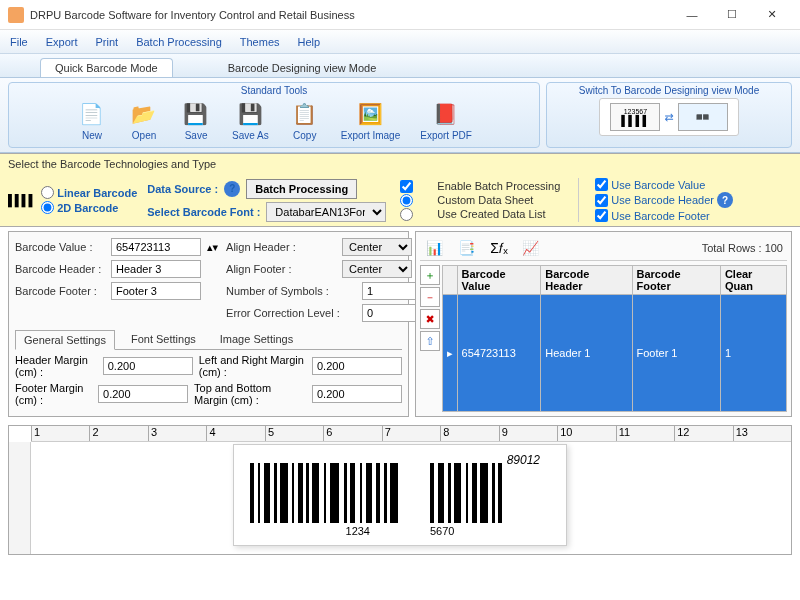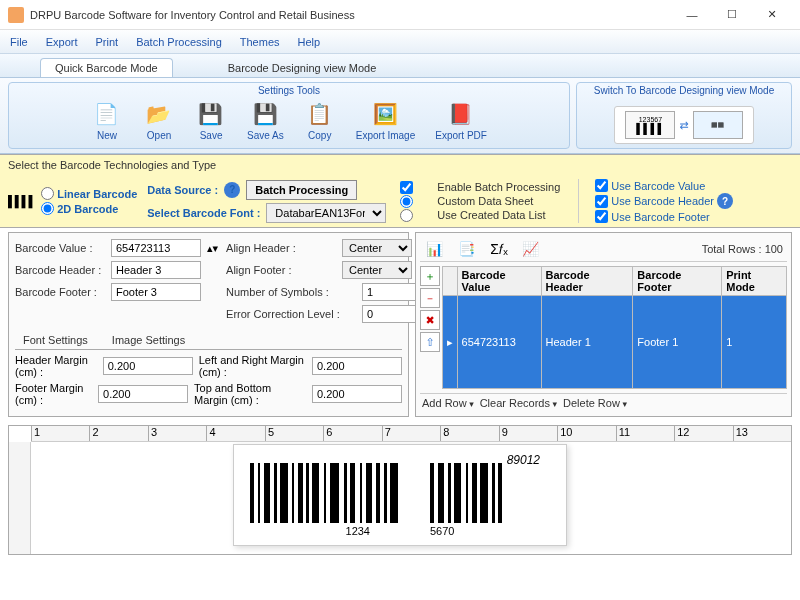--- a/index.html
+++ b/index.html
@@ -14,21 +14,21 @@
 .modetab { padding: 3px 14px; border: 1px solid transparent; border-bottom: none; cursor: pointer; color: #333; }
 .modetab.active { background: #fff; border-color: #b0c8e0; border-radius: 4px 4px 0 0; }
 .ribbon { display: flex; gap: 6px; padding: 4px 8px; background: linear-gradient(#f8fbff,#e6eff8); border-bottom: 1px solid #b0c8e0; }
 .ribbon-group { background: linear-gradient(#f2f8ff,#dceaf7); border: 1px solid #b0cce8; border-radius: 4px; padding: 2px 6px 4px 6px; display: flex; flex-direction: column; align-items: center; }
 .ribbon-group.main { flex: 1; }
 .ribbon-title { color: #2255aa; font-size: 10px; margin-bottom: 2px; }
 .ribbon-items { display: flex; gap: 8px; }
 .ribbon-item { display: flex; flex-direction: column; align-items: center; gap: 2px; padding: 2px 6px; cursor: pointer; }
 .ribbon-item .ico { width: 32px; height: 28px; display: flex; align-items: center; justify-content: center; font-size: 20px; }
 .ribbon-item span { color: #2255aa; font-size: 10px; }
-.switch-group { width: 216px; gap: 8px; }
+.switch-group { width: 246px; }
 .switch-img { width: 140px; height: 38px; background: #fff; border: 1px solid #ccc; border-radius: 3px; display:flex; align-items:center; justify-content:center; gap:4px; }
 .switch-img .mini { width:50px; height:28px; border:1px solid #aaa; background:#f8f8f8; display:flex; flex-direction:column; align-items:center; justify-content:center; font-size:7px; }
 .techbar { border-top: 1px solid #aaa; border-bottom: 1px solid #aaa; padding: 4px 8px; display: flex; align-items: center; gap: 6px; background: #fef9c3; flex-wrap: wrap; }
 .techbar .section-title { font-weight: normal; color: #333; width: 100%; margin-bottom: 2px; }
 .techbar .radio-group { display: flex; flex-direction: column; gap: 2px; }
 .techbar label { display: flex; align-items: center; gap: 3px; color: #1a5fb4; font-weight: bold; cursor: pointer; }
 .techbar .ds { display: flex; flex-direction: column; gap: 3px; margin-left: 4px; }
 .techbar .ds span { color: #1a5fb4; font-weight: bold; }
 .help-ico { width: 16px; height: 16px; border-radius: 50%; background: #3a7bd5; color: #fff; display: inline-flex; align-items: center; justify-content: center; font-size: 10px; font-weight: bold; cursor: pointer; }
 .batch-btn { border: 1px solid #888; background: #f0f0f0; padding: 3px 8px; font-weight: bold; cursor: pointer; }
@@ -92,21 +92,21 @@
   <span>Help</span>
 </div>
 
 <div class="modetabs">
   <div class="modetab active">Quick Barcode Mode</div>
   <div class="modetab">Barcode Designing view Mode</div>
 </div>
 
 <div class="ribbon">
   <div class="ribbon-group main">
-    <div class="ribbon-title">Settings Tools</div>
+    <div class="ribbon-title">Standard Tools</div>
     <div class="ribbon-items">
       <div class="ribbon-item">
           <div class="ico">📄</div>
           <span>New</span>
         </div>
       <div class="ribbon-item">
           <div class="ico">📂</div>
           <span>Open</span>
         </div>
       <div class="ribbon-item">
@@ -229,20 +229,21 @@
             <span class="help-ico">?</span>
           </div>
         <div class="formrow">
             <span class="lbl" style="width:130px">Error Correction Level :</span>
             <input class="num" type="text" value="0" style="">
             <span class="help-ico">?</span>
           </div>
       </div>
     </div>
     <div class="subtabs">
+      <div class="subtab active">General Settings</div>
       <div class="subtab">Font Settings</div>
       <div class="subtab">Image Settings</div>
     </div>
     <div class="formrow">
       <span>Header Margin (cm) :</span>
       <input class="num" type="text" value="0.200" style="">
       <span>Left  and Right Margin (cm) :</span>
       <input class="num" type="text" value="0.200" style="">
     </div>
     <div class="formrow">
@@ -268,38 +269,33 @@
         <div class="gb" style="color:#c00">✖</div>
         <div class="gb" style="color:#3a7bd5">⇧</div>
       </div>
       <table class="grid">
         <thead>
             <tr>
           <th style="width:12px"></th>
           <th>Barcode Value</th>
           <th>Barcode Header</th>
           <th>Barcode Footer</th>
-          <th>Print Mode</th>
+          <th>Clear Quan</th>
         </tr>
           </thead>
         <tbody>
           <tr class="sel">
               <td>▸</td>
               <td>654723113</td>
               <td>Header 1</td>
               <td>Footer 1</td>
               <td>1</td>
             </tr>
         </tbody>
       </table>
-    </div>
-    <div class="rp-footer">
-      <span class="fb">Add Row</span>
-      <span class="fb">Clear Records</span>
-      <span class="fb">Delete Row</span>
     </div>
   </div>
 </div>
 
 <div class="preview">
   <div class="ruler-h">
     <span>1</span>
       <span>2</span>
       <span>3</span>
       <span>4</span>

